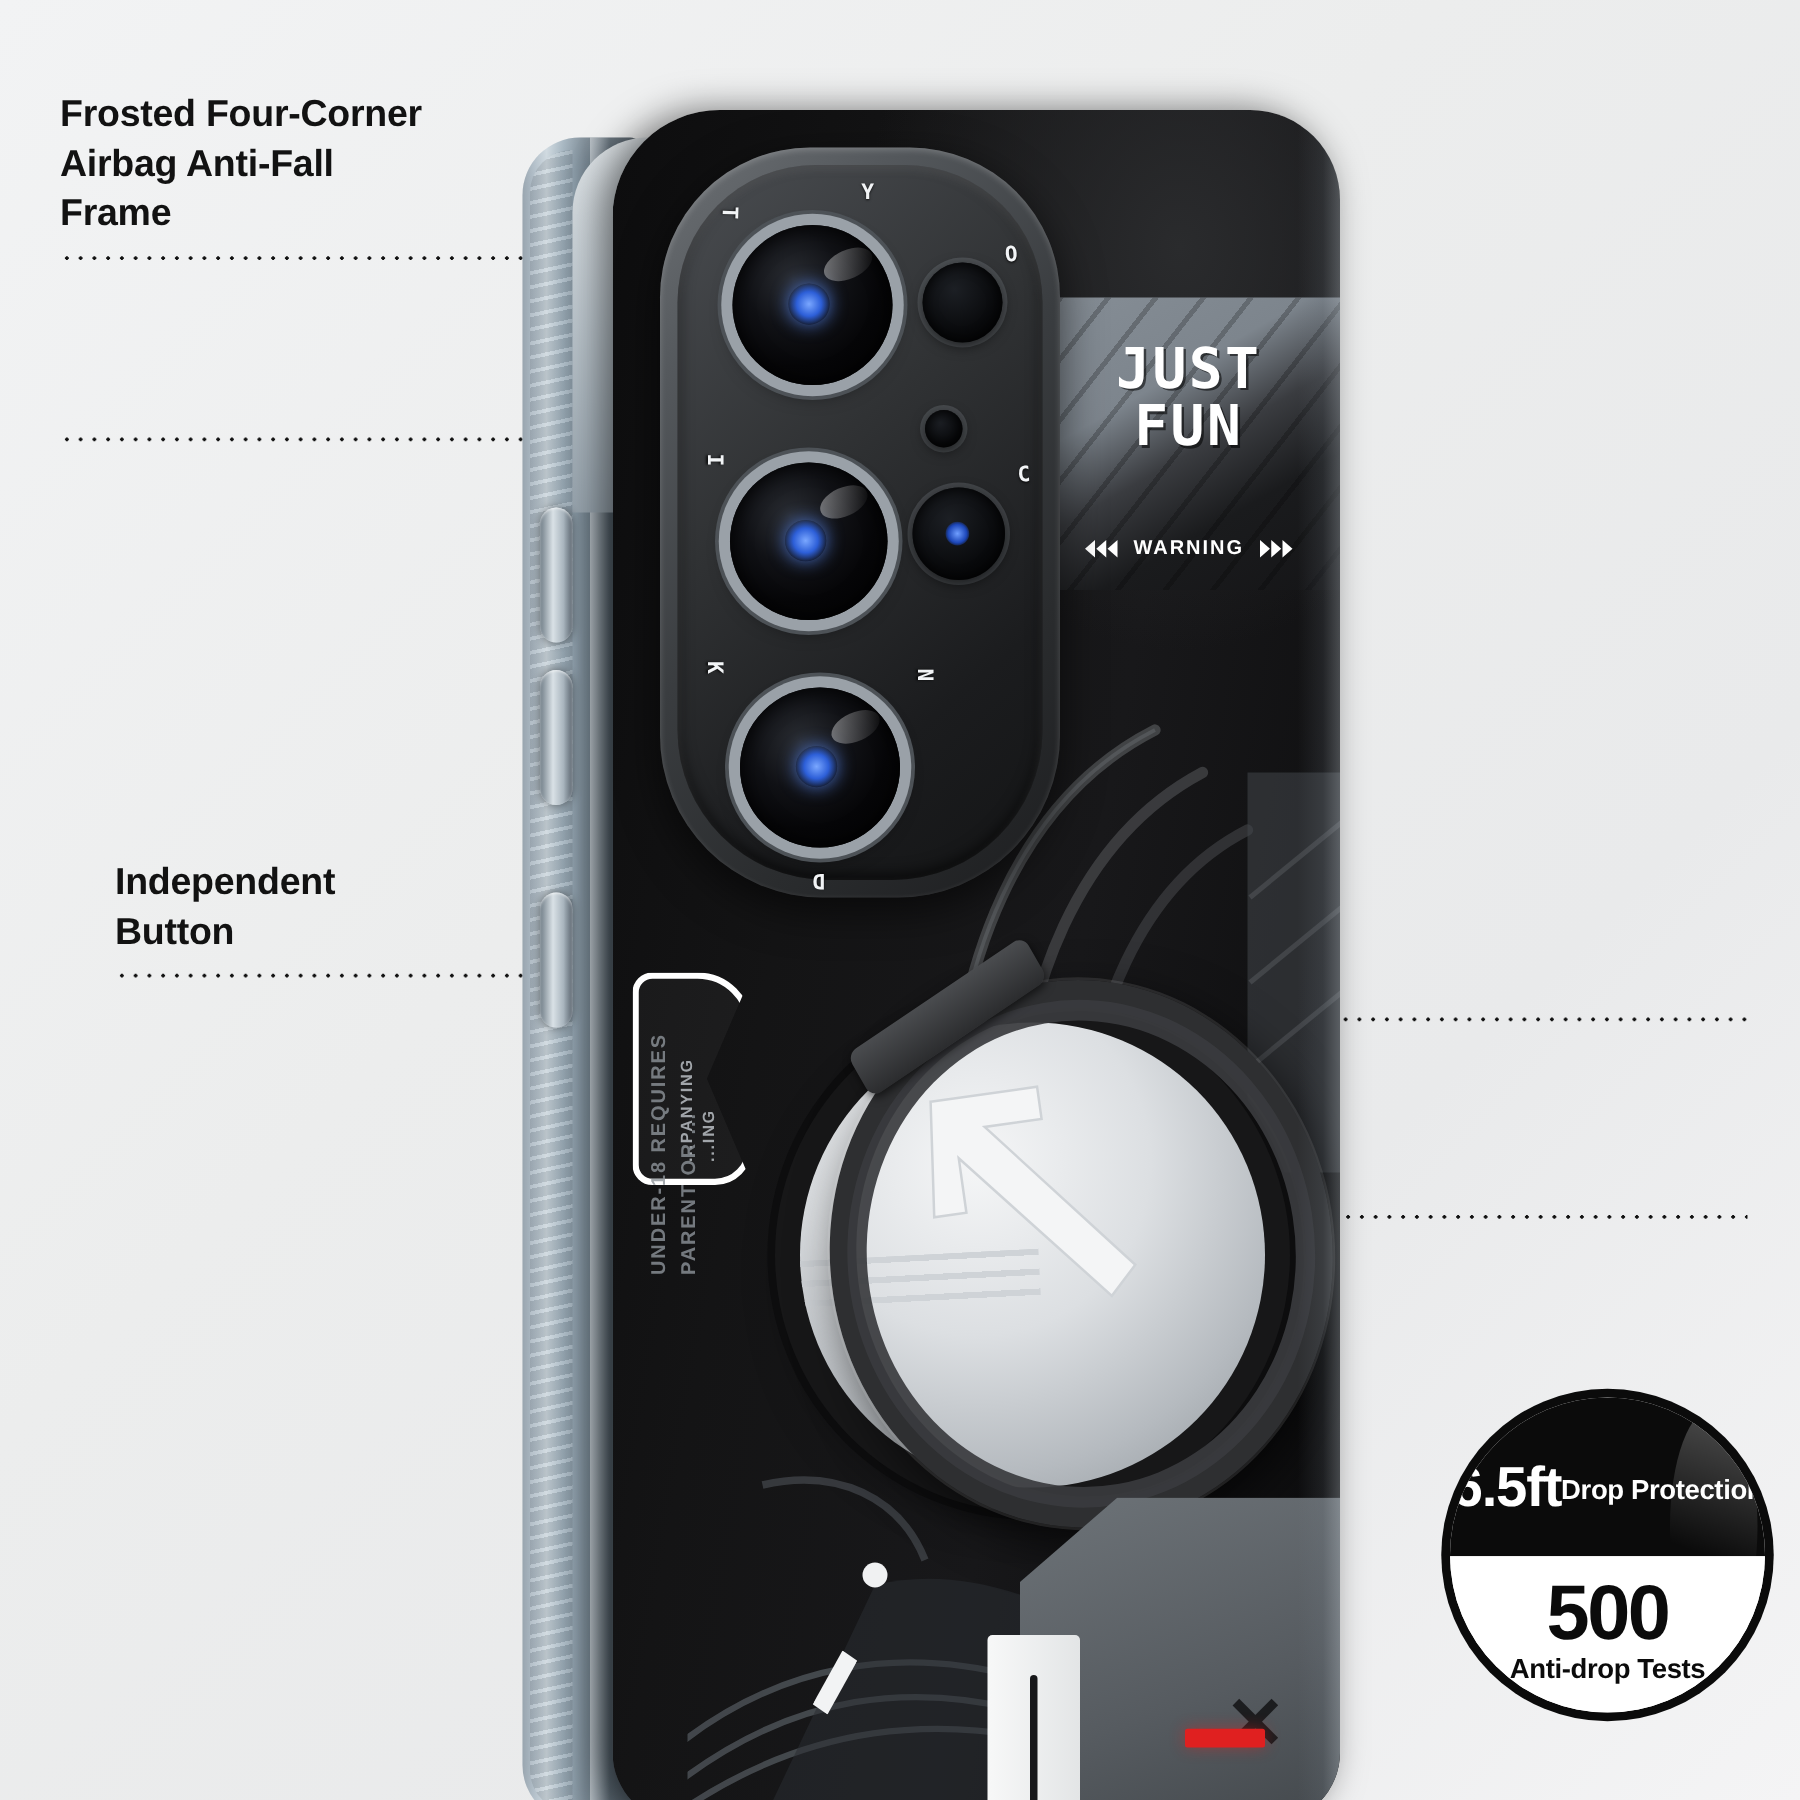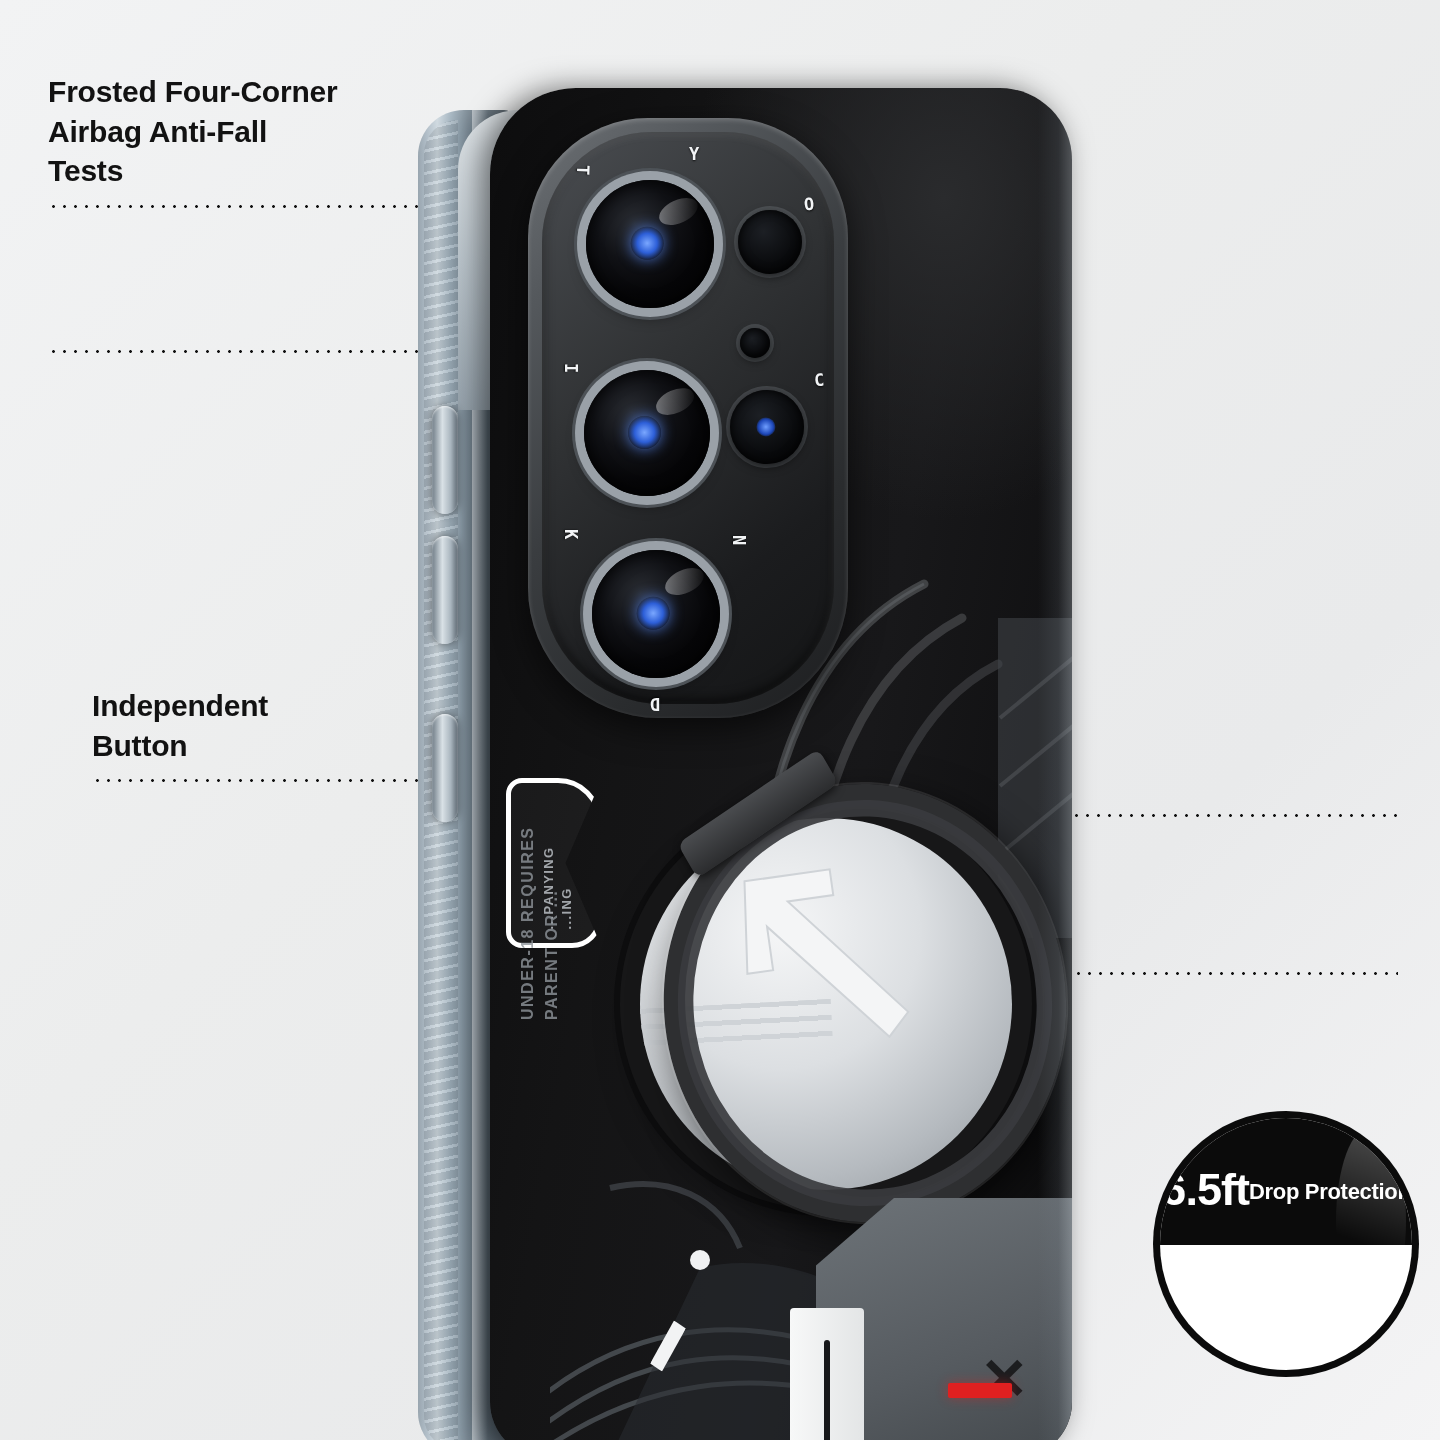--- a/index.html
+++ b/index.html
@@ -341,21 +341,21 @@
     border-radius:50%; background:#f0f1f2;
   }
   .swirl { position:absolute; left:60px; bottom:0; width:480px; height:330px; opacity:.9; }
 </style>
 </head>
 <body>
 
 <div class="callout" id="co-frame">
   <div class="ctext">Frosted Four-Corner
 Airbag Anti-Fall
-Tests</div>
+Frame</div>
   <div class="leader"></div>
 </div>
 
 <div class="callout" id="co-bezel">
   <div class="leader"></div>
 </div>
 
 <div class="callout" id="co-button">
   <div class="ctext">Independent
 Button</div>
@@ -368,34 +368,57 @@
 
 <div class="callout right" id="co-matte">
   <div class="leader"></div>
 </div>
 
 <div id="badge">
   <div class="top">
     <div class="big">6.5ft</div>
     <div class="small">Drop Protection</div>
   </div>
+  <div class="bot">
+    <div class="big2">500</div>
+    <div class="small2">Anti-drop
+Tests</div>
+  </div>
   <div class="gloss"></div>
 </div>
 
 <div id="phone">
 
   <div class="frame-rail"></div>
   <div class="frame-top-gloss"></div>
 
   <div class="sbtn" id="sbtn1"></div>
   <div class="sbtn" id="sbtn2"></div>
   <div class="sbtn" id="sbtn3"></div>
 
   <div class="body">
 
+    <div class="fun-panel">
+      <div class="stripes"></div>
+      <div class="fun-txt">JUST
+FUN</div>
+      <div class="warn-row">
+        <span class="arrw l">
+            <i></i>
+            <i></i>
+            <i></i>
+          </span>
+        <span class="wtxt">WARNING</span>
+        <span class="arrw r">
+            <i></i>
+            <i></i>
+            <i></i>
+          </span>
+      </div>
+    </div>
 
     <svg class="wires" viewBox="0 0 330 480">
       <g fill="none" stroke="#4b4d50" stroke-width="9" stroke-linecap="round">
         <path d="M12 470 C 10 300, 70 170, 176 116" opacity=".85"></path>
         <path d="M64 478 C 62 318, 120 200, 214 150" opacity=".7"></path>
         <path d="M118 480 C 116 342, 168 238, 250 196" opacity=".55"></path>
       </g>
       <g fill="none" stroke="#6a6d71" stroke-width="3">
         <path d="M12 470 C 10 300, 70 170, 176 116" opacity=".5"></path>
       </g>

